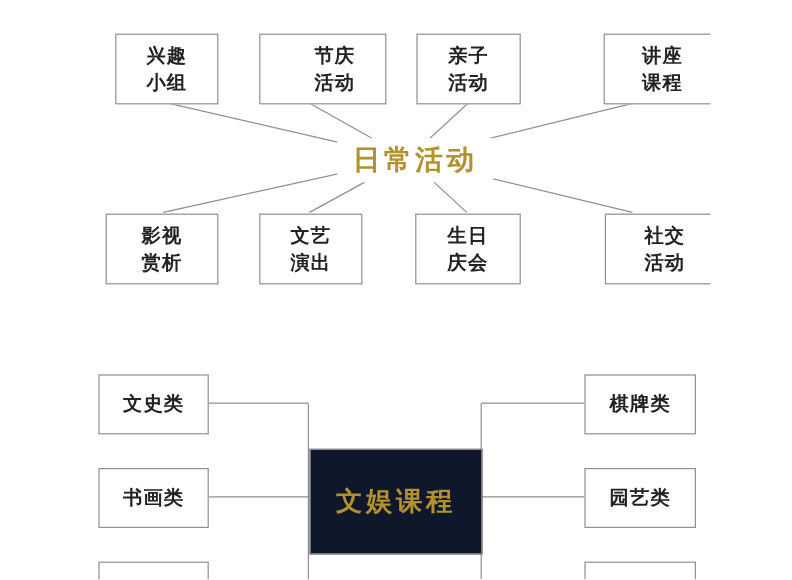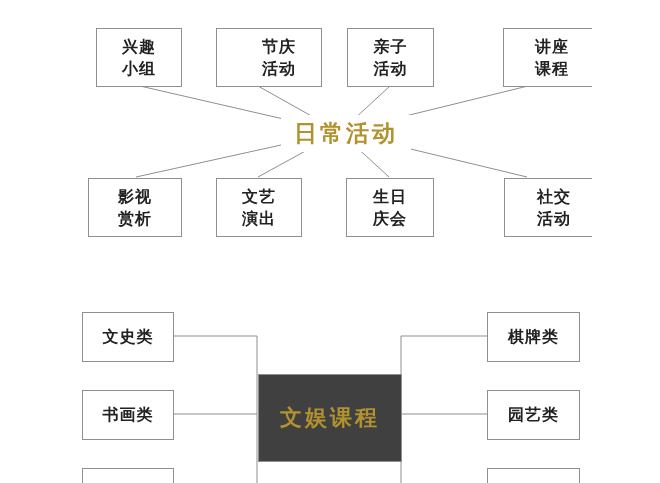--- a/index.html
+++ b/index.html
@@ -43,21 +43,21 @@
     font-weight: bold;
     background: #ffffff;
     text-align: center;
     letter-spacing: 3px;
     padding: 3px 6px;
   }
   .center-box {
     position: absolute;
     z-index: 2;
     border: 1px solid var(--line);
-    background: #404040;
+    background: #0f172a;
     display: flex;
     align-items: center;
     justify-content: center;
     color: var(--accent);
     font-size: 22px;
     font-weight: bold;
     letter-spacing: 3px;
   }
 </style>
 </head>

